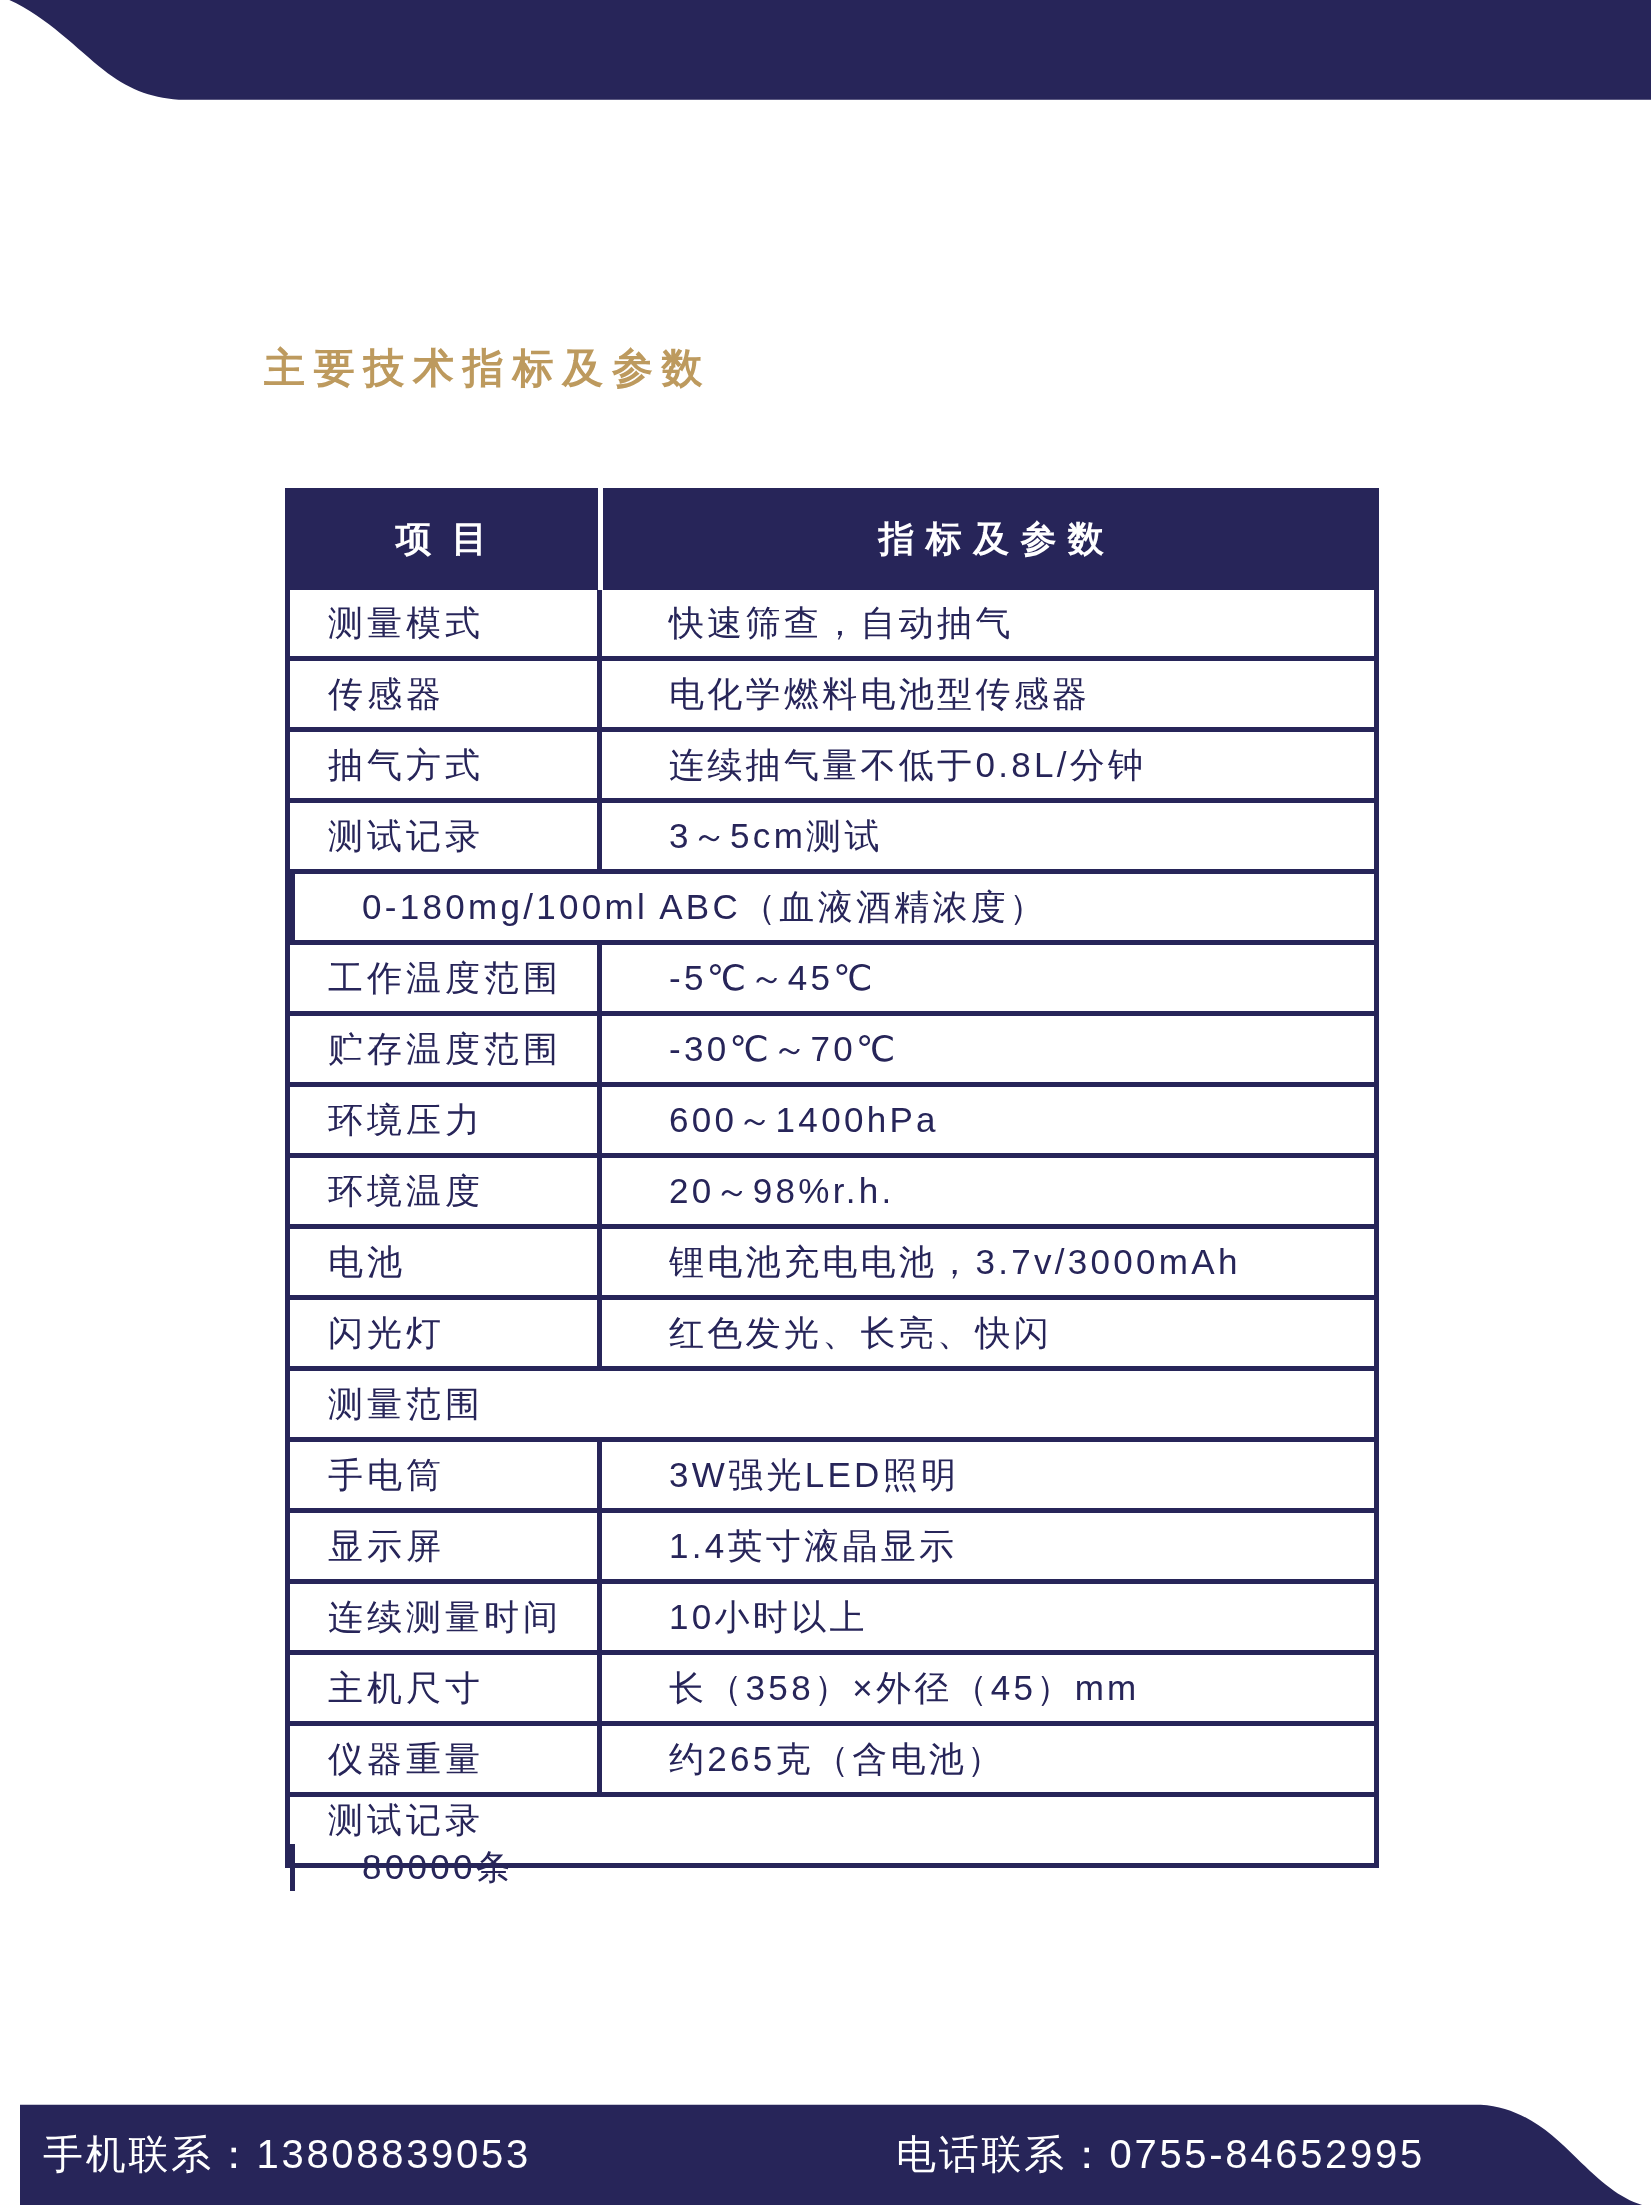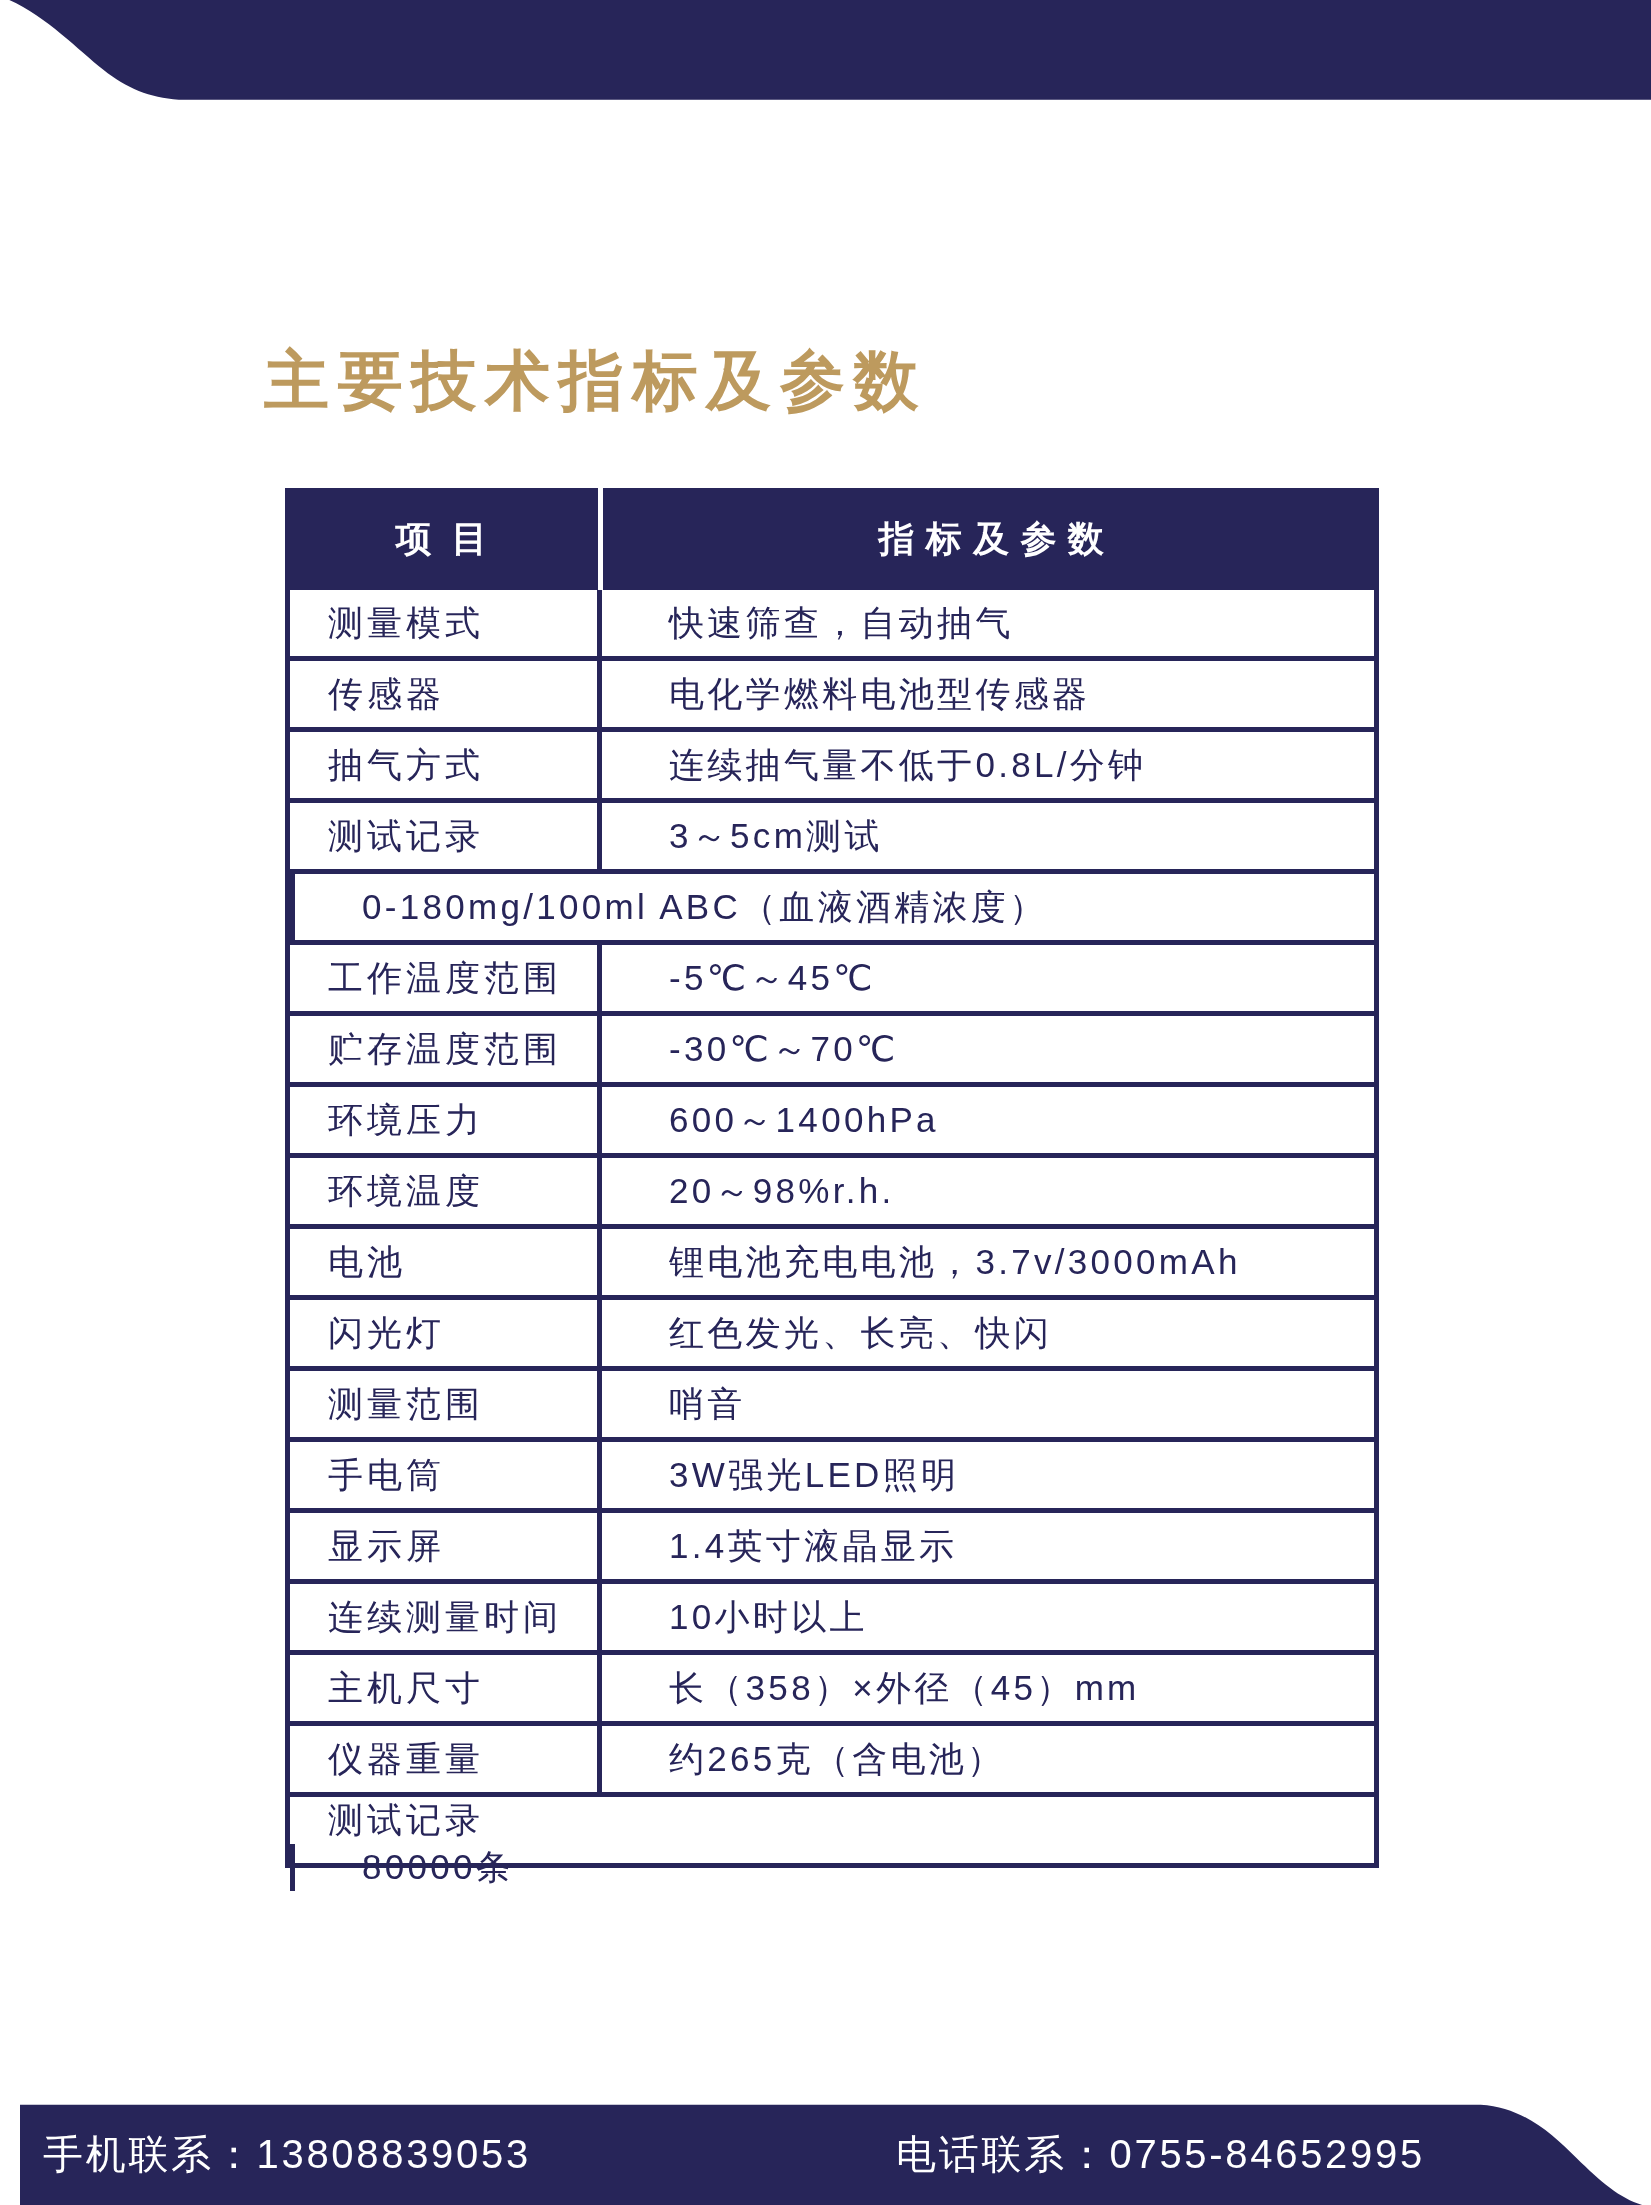--- a/index.html
+++ b/index.html
@@ -25,21 +25,21 @@
   .band-bottom {
     position: absolute;
     left: 0; top: 2104px;
     width: 1652px; height: 101px; padding-left: 20px;
   }
   .band-svg { display: block; width: 100%; height: 100%; }
   .doc-title {
     position: absolute;
     left: 264px;
     top: 348px;
-    font-size: 65px;
+    font-size: 41px;
     line-height: 1;
     font-weight: bold;
     letter-spacing: 8.7px;
     color: var(--gold, #bd9a5e);
     white-space: nowrap;
   }
   .spec-table {
     position: absolute;
     left: 265px;
     top: 488px;
@@ -196,21 +196,20 @@
           <div class="cell-value">锂电池充电电池，3.7v/3000mAh</div>
         </div>
 
         <div class="spec-row">
           <div class="cell-item">闪光灯</div>
           <div class="cell-value">红色发光、长亮、快闪</div>
         </div>
 
         <div class="spec-row">
           <div class="cell-item">测量范围</div>
-          <div class="cell-value">哨音</div>
         </div>
 
         <div class="spec-row">
           <div class="cell-item">手电筒</div>
           <div class="cell-value">3W强光LED照明</div>
         </div>
 
         <div class="spec-row">
           <div class="cell-item">显示屏</div>
           <div class="cell-value">1.4英寸液晶显示</div>

